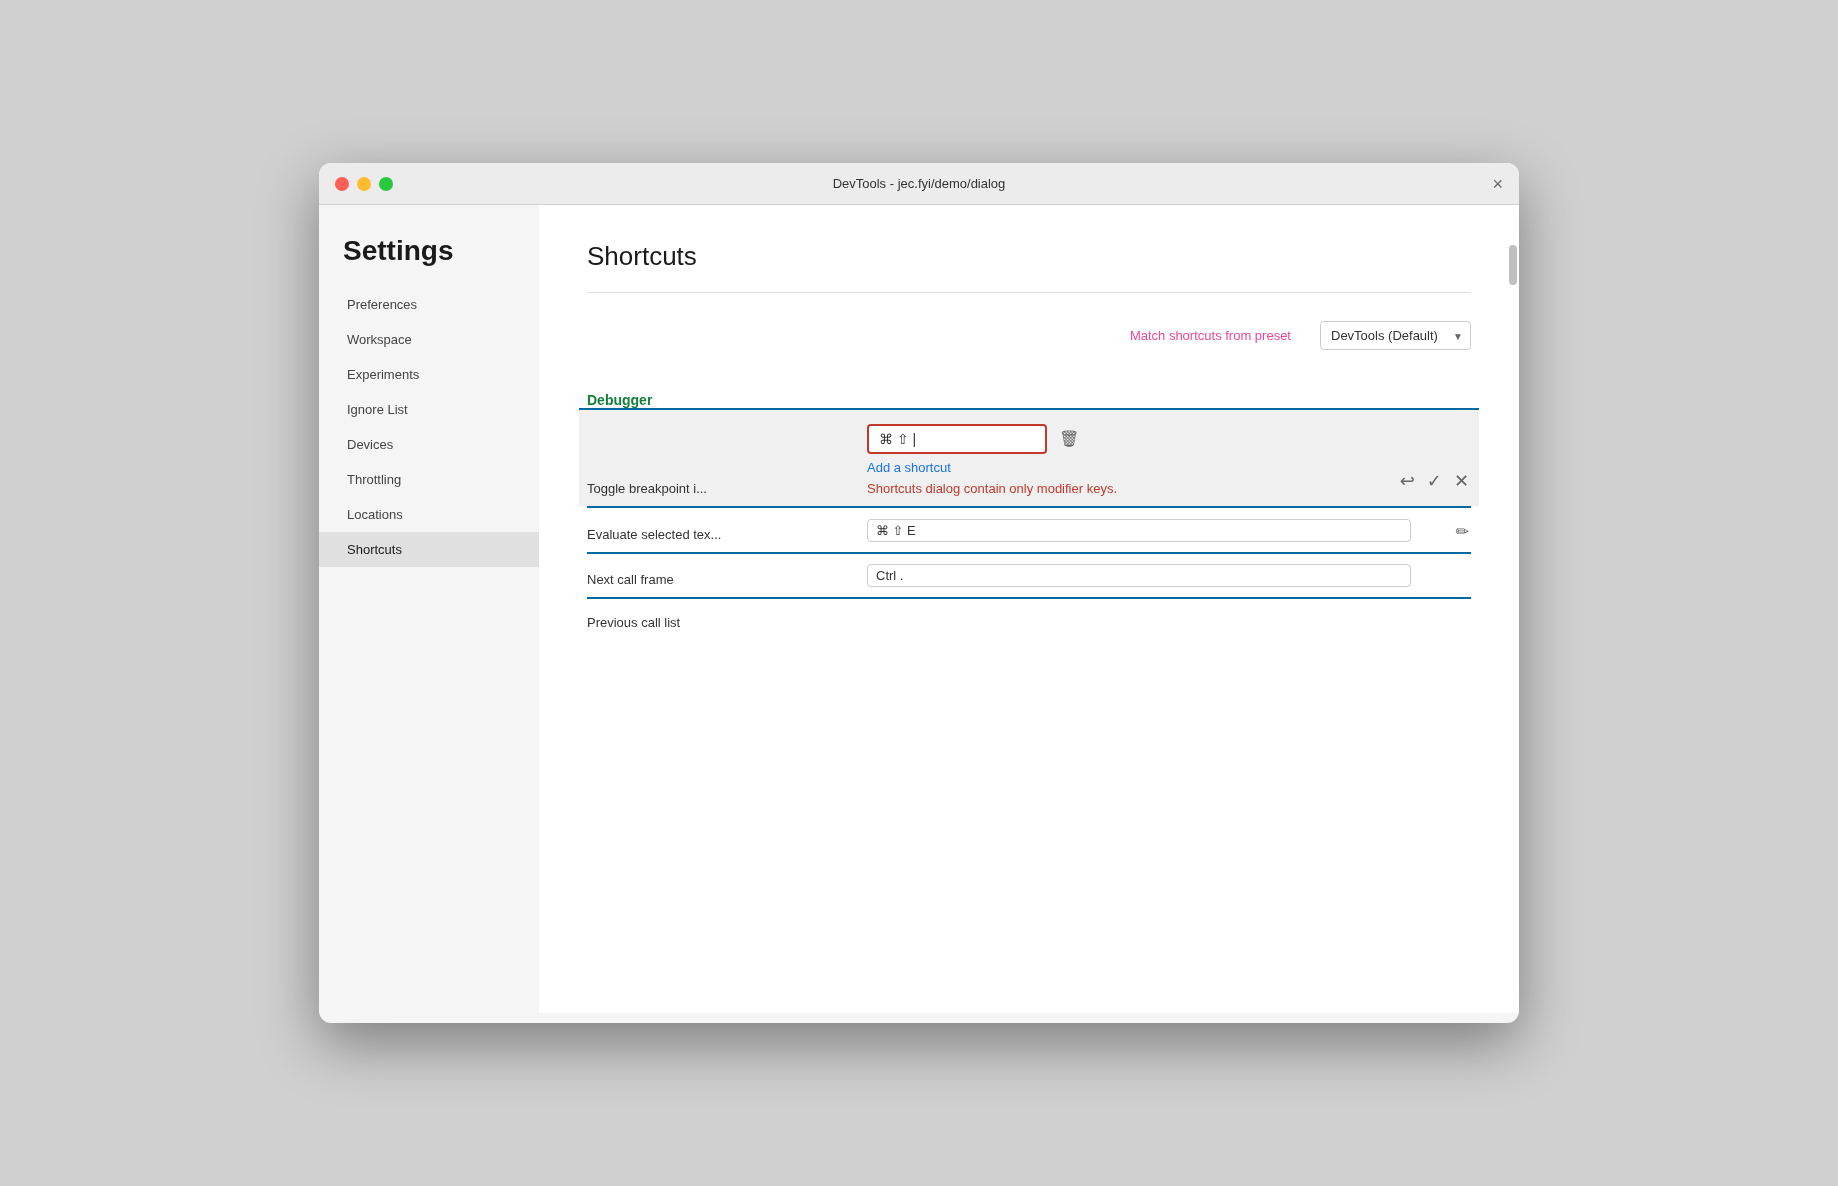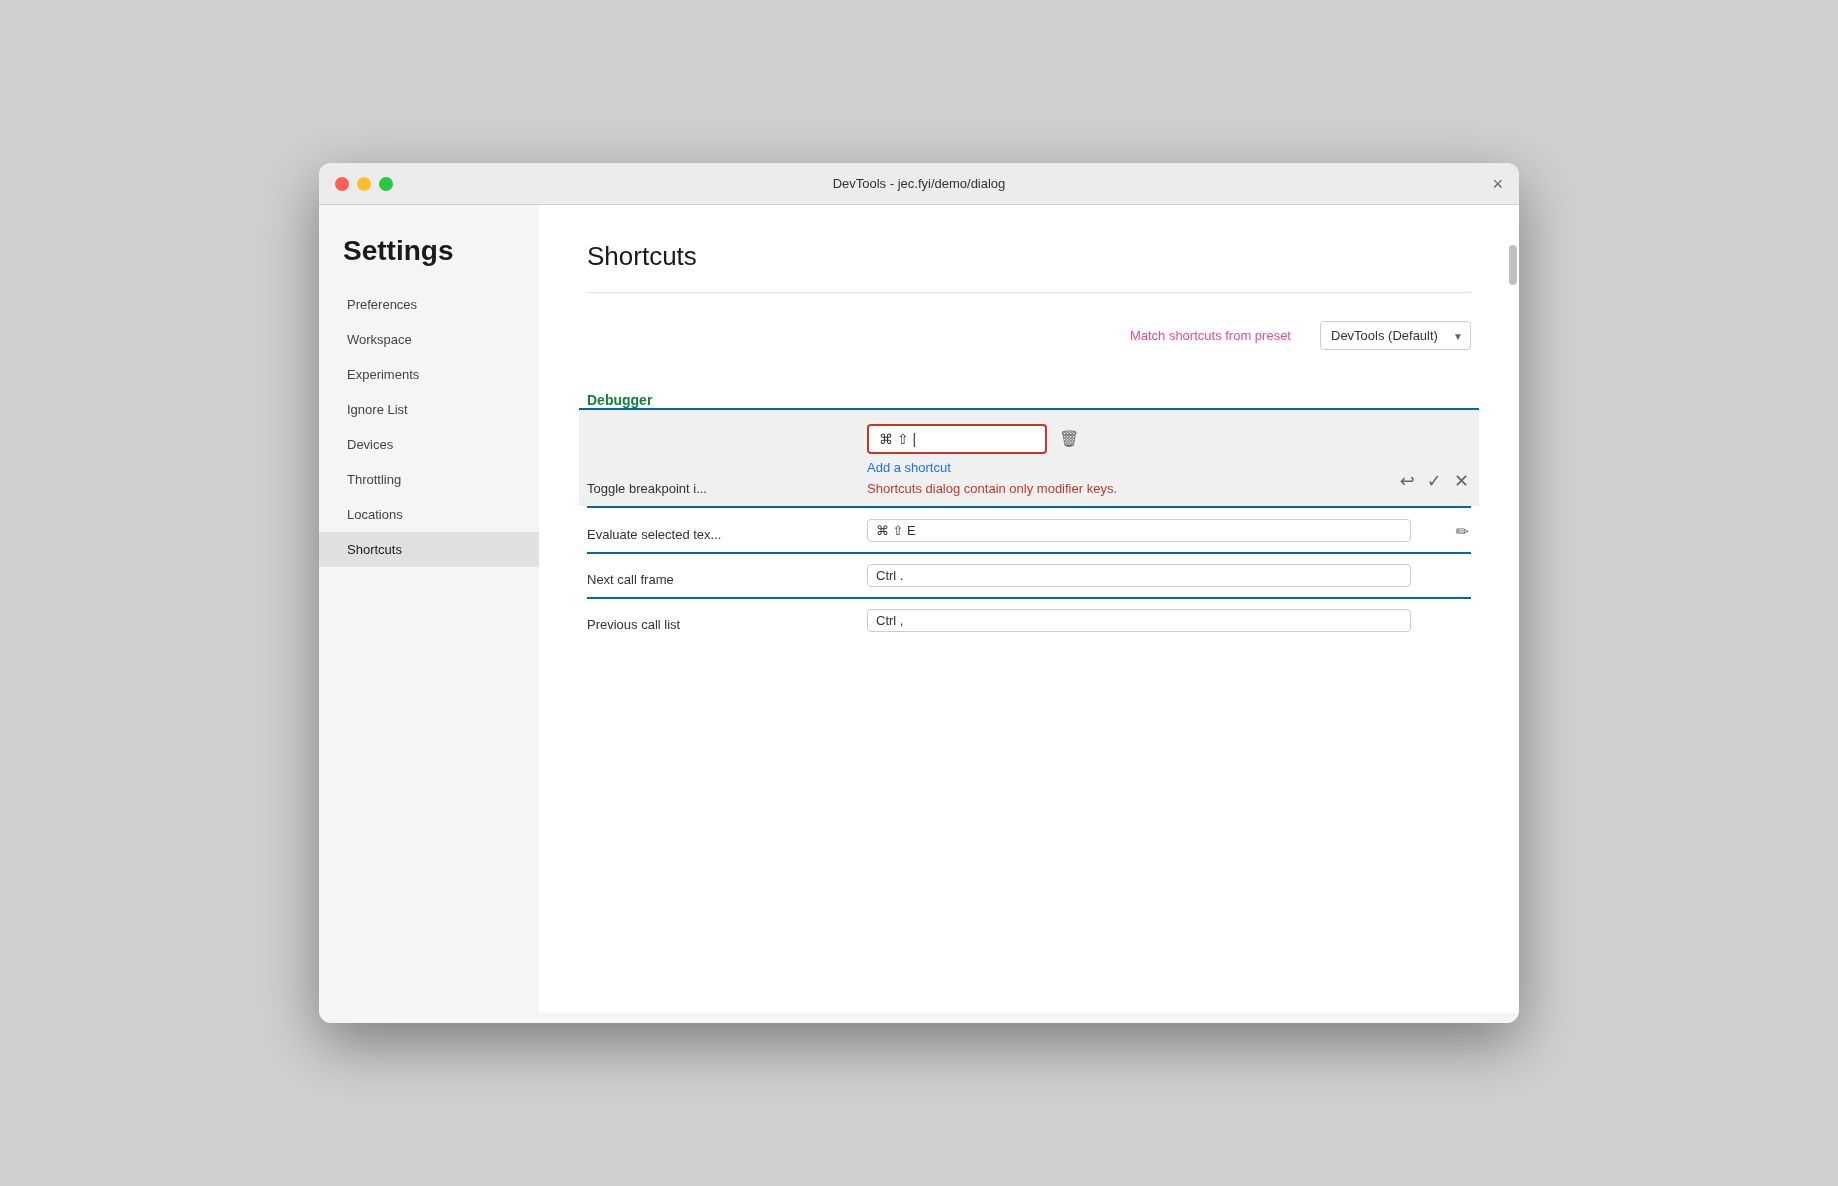--- a/index.html
+++ b/index.html
@@ -438,21 +438,18 @@
         <div class="shortcut-keys">
           <span class="key-badge">Ctrl .</span>
         </div>
         <div class="shortcut-actions"></div>
       </div>
 
       <div class="shortcut-row">
         <div class="shortcut-name">
           <span>Previous call list</span>
         </div>
-        <div class="shortcut-keys">
-          <span class="key-badge">Ctrl ,</span>
-        </div>
         <div class="shortcut-actions"></div>
       </div>
 
     </div>
   </div>
 </div>
 
 </body></html>

